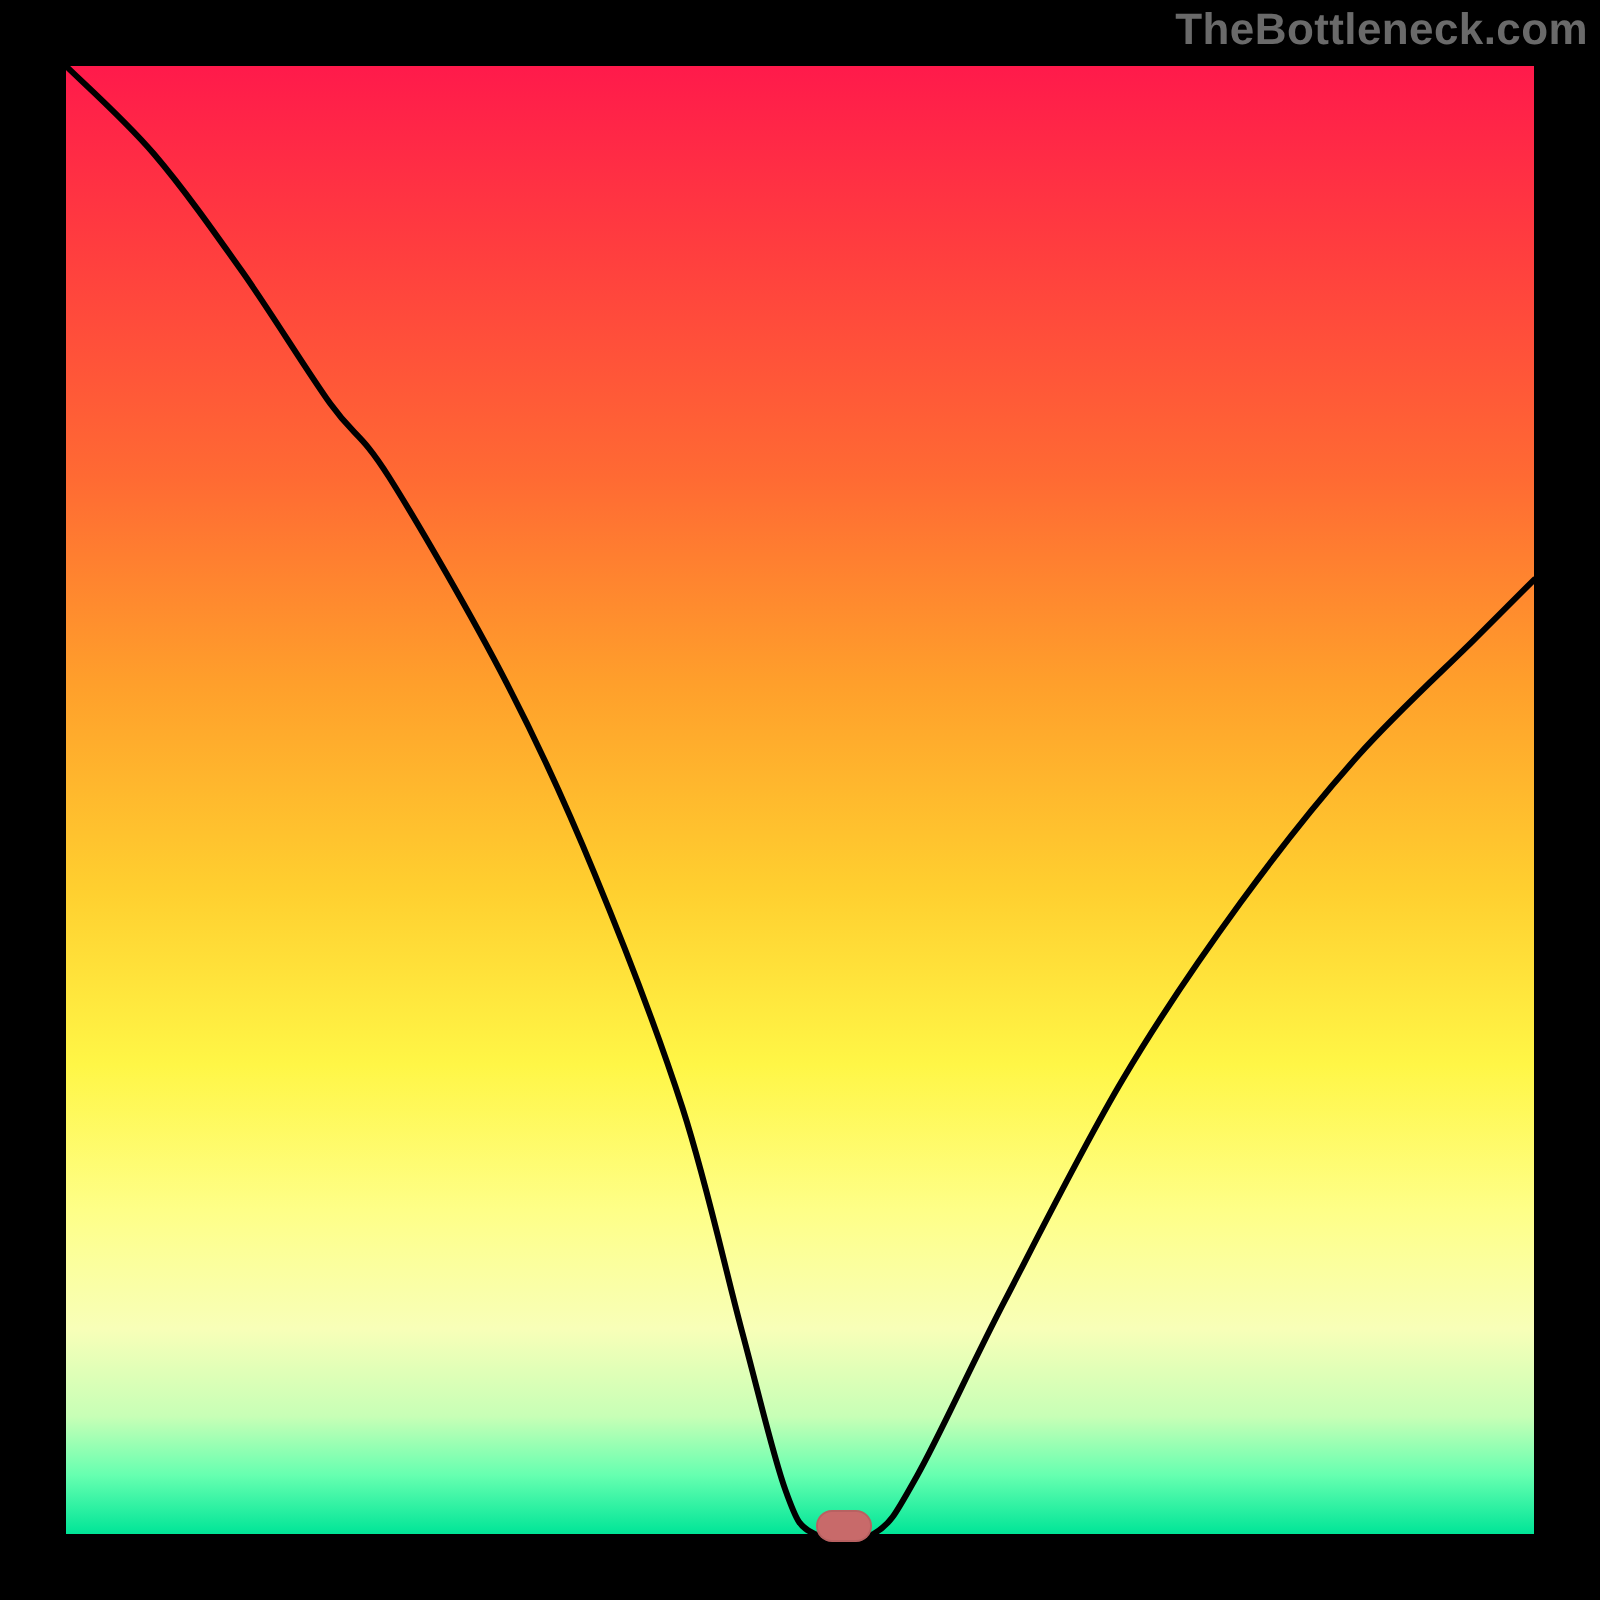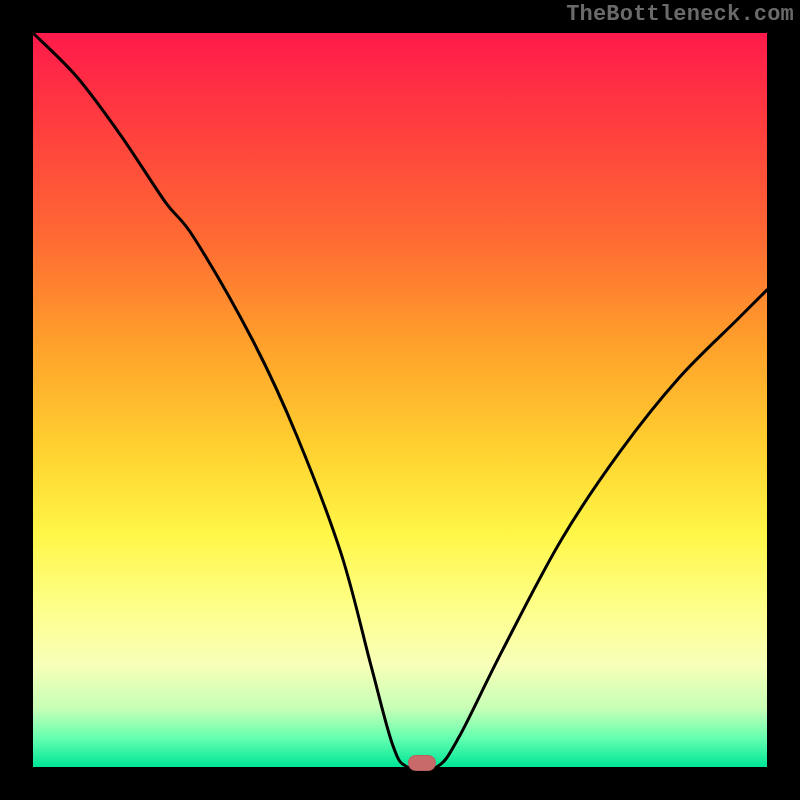--- a/index.html
+++ b/index.html
@@ -9,21 +9,20 @@
     height: 800px;
     background: #000;
     font-family: Arial, Helvetica, sans-serif;
     overflow: hidden;
   }
   .frame {
     position: relative;
     width: 800px;
     height: 800px;
     background: #000;
-    font-family: Liberation Mono, monospace;
   }
   .watermark {
     position: absolute;
     top: 2px;
     right: 6px;
     color: #6a6a6a;
     font-size: 22px;
     font-weight: 600;
     letter-spacing: 0.2px;
     z-index: 5;

